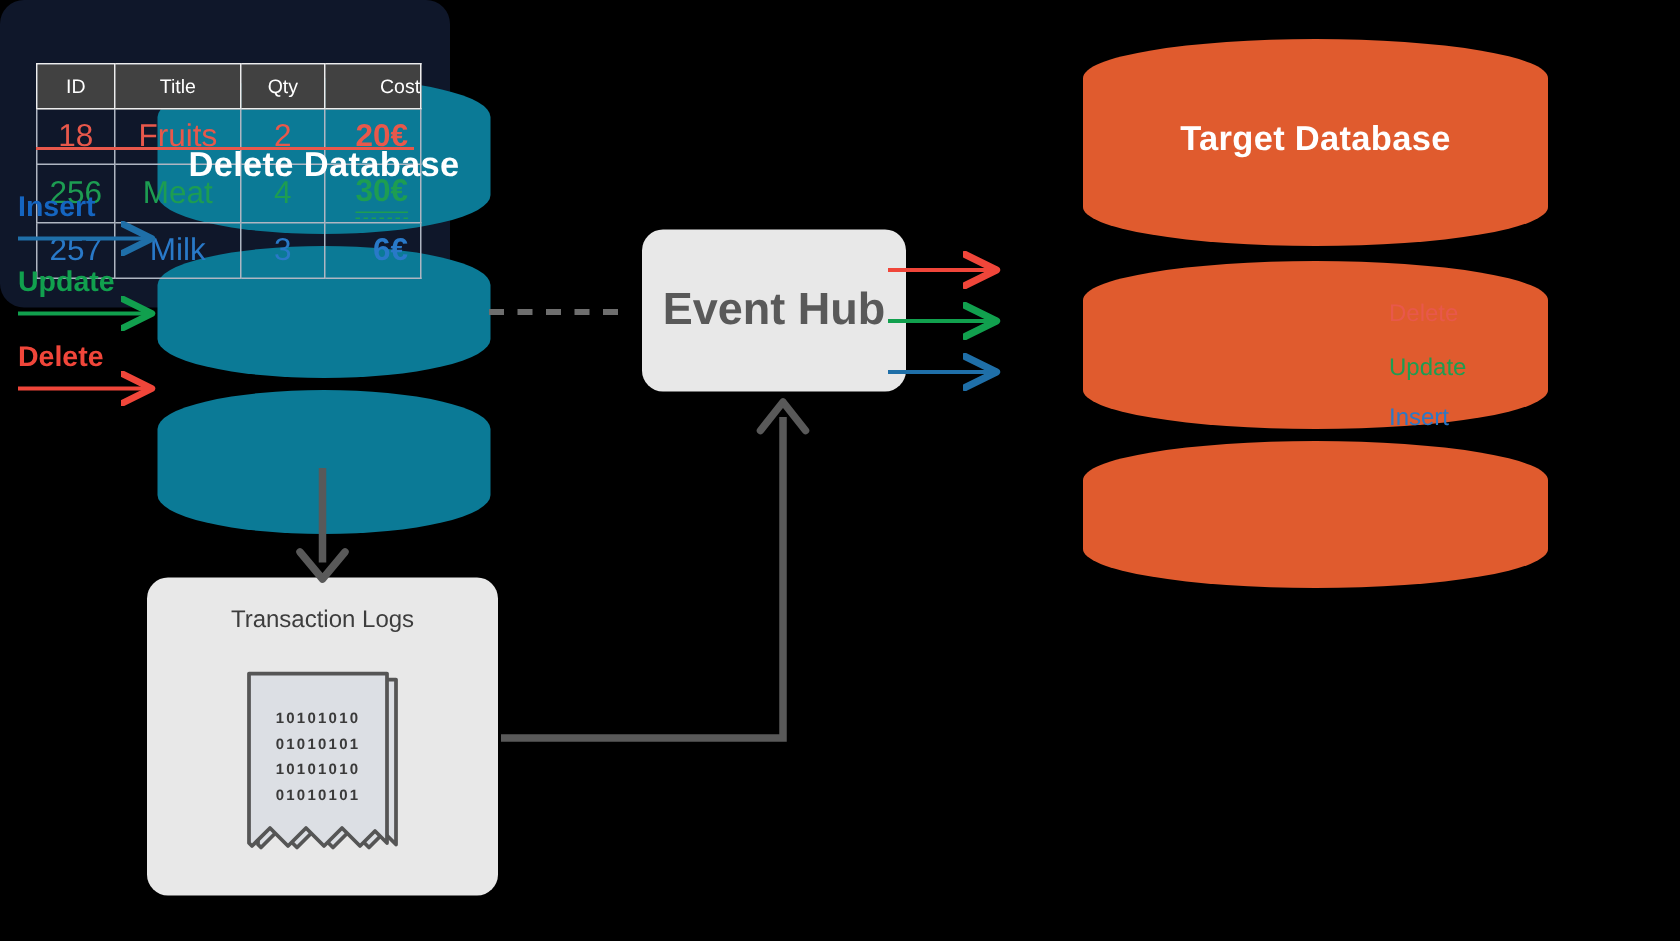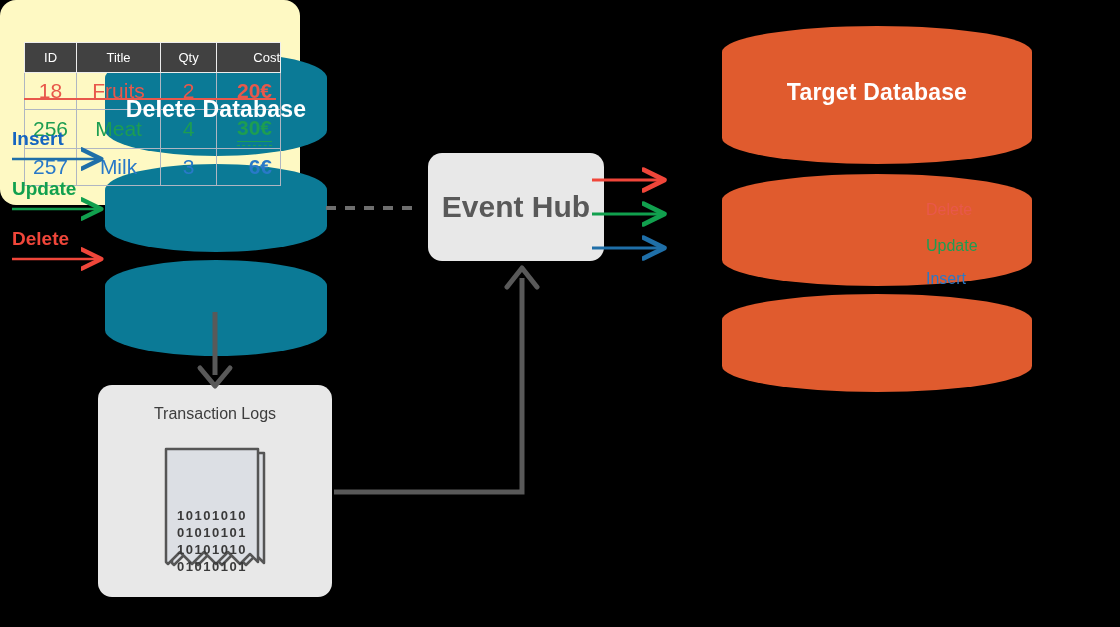--- a/index.html
+++ b/index.html
@@ -56,21 +56,21 @@
     left: 98px; top: 385px; width: 234px; height: 212px;
   }
   #tx-logs .tx-title {
     position: absolute; top: 20px; width: 100%; text-align: center;
     color: #3d3d3d; font-size: 16px;
   }
   .scroll-wrap { position: absolute; left: 62px; top: 62px; }
 
   #table-card {
     left: 674px; top: 115px; width: 300px; height: 205px;
-    background: #fef9c3; border-radius: 16px;
+    background: #0f172a; border-radius: 16px;
   }
 
   
   .dtable {
     position: absolute; left: 24px; top: 42px;
     border-collapse: collapse; font-size: 14px;
   }
   .dtable th {
     background: #414141; color: #ffffff; font-weight: normal;
     border: 1px solid #EDEDED; padding: 7px 0; text-align: center;
@@ -117,23 +117,23 @@
   #lbl-insert { top: 128px; color: #1565C0; }
   #lbl-update { top: 178px; color: #11A04E; }
   #lbl-delete { top: 228px; color: #F0463A; }
 
   
   #wires { position: absolute; left: 0; top: 0; width: 1120px; height: 627px; }
 
   
   .binary-text {
     position: absolute; left: 0; top: 0; width: 100%;
-    text-align: center; font-size: 13px; font-weight: bold;
+    text-align: center; font-size: 10px; font-weight: bold;
     color: #3a3a3a; font-family: "Liberation Sans", sans-serif;
-    line-height: 17px; letter-spacing: 1.5px; margin-top: 36px;
+    line-height: 17px; letter-spacing: 1.5px;
   }
 </style>
 </head>
 <body>
 
 <div id="stage">
 
   <div class="cyl" id="source-db">
     <div class="seg s3"></div>
     <div class="seg s2"></div>

